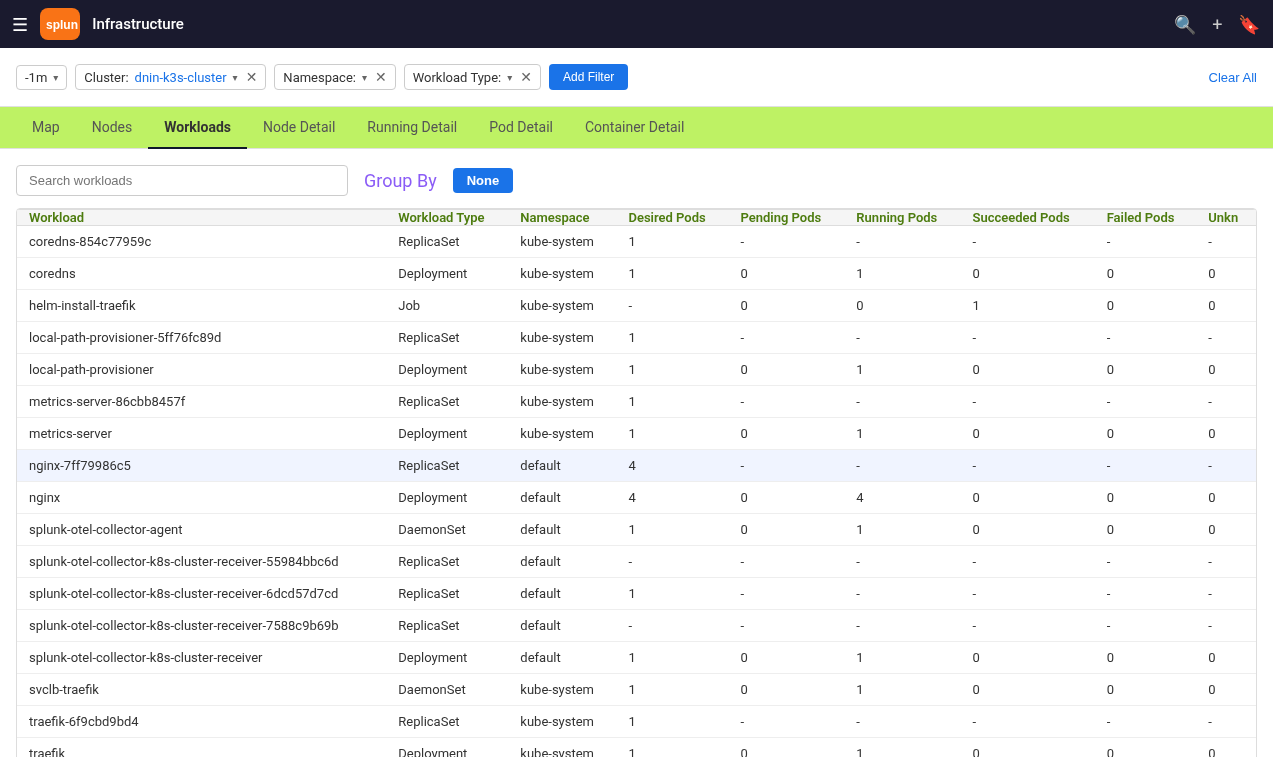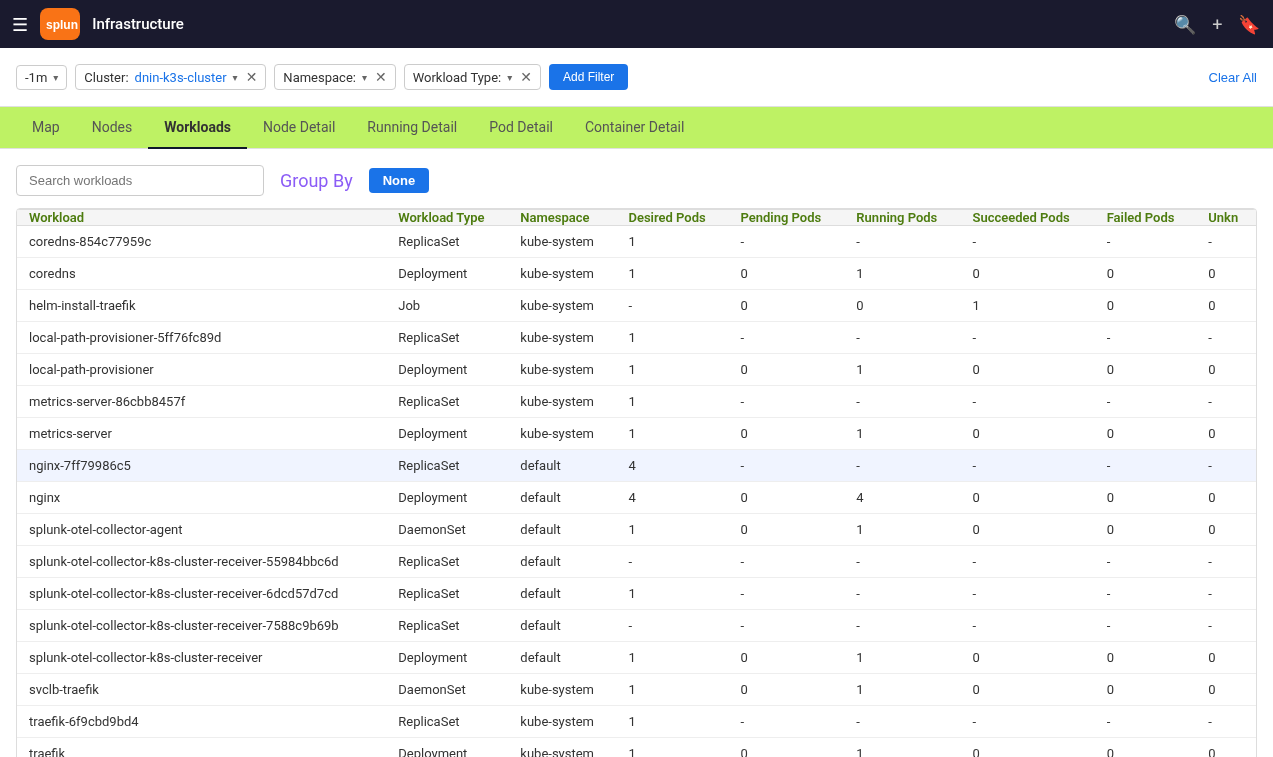--- a/index.html
+++ b/index.html
@@ -99,21 +99,21 @@
       display: flex;
       align-items: center;
       gap: 16px;
       margin-bottom: 12px;
     }
     .search-input {
       border: 1px solid #ccc;
       border-radius: 4px;
       padding: 7px 12px;
       font-size: 13px;
-      width: 248px;
+      width: 332px;
       color: #999;
       outline: none;
     }
     .group-by-label { font-size: 18px; color: #8b5cf6; }
     .group-by-btn {
       background: #1a73e8;
       color: #fff;
       border: none;
       border-radius: 4px;
       padding: 5px 14px;

